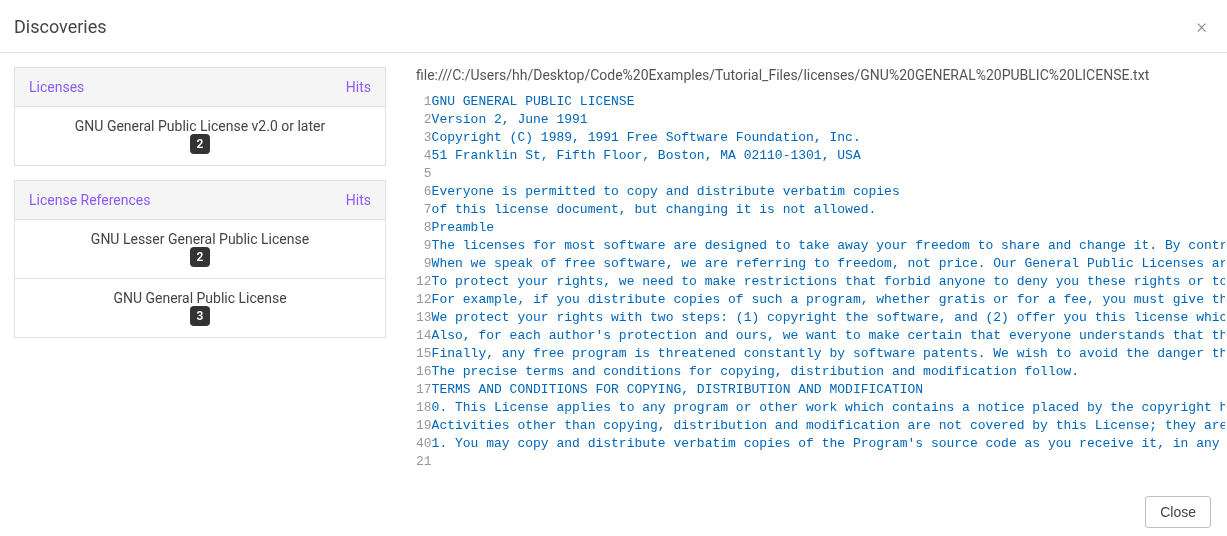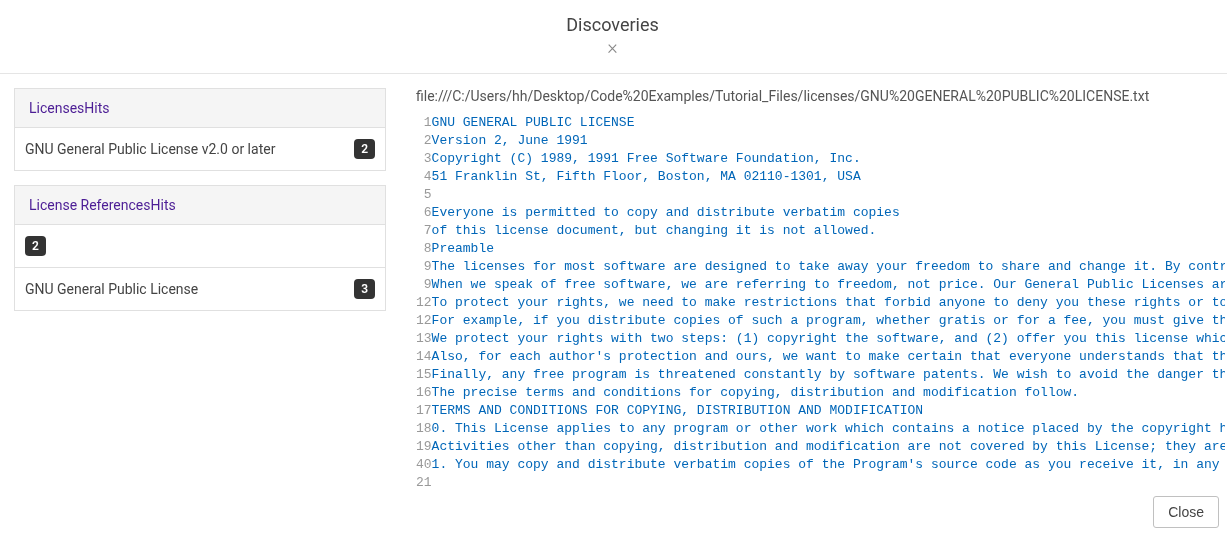--- a/index.html
+++ b/index.html
@@ -11,21 +11,20 @@
       width: 1227px;
       height: 536px;
       overflow: hidden;
     }
     .header {
       display: flex;
       justify-content: space-between;
       align-items: center;
       padding: 14px 16px 14px 14px;
       border-bottom: 1px solid #e5e5e5;
-      flex-direction: column;
     }
     .header h2 {
       font-size: 18px;
       font-weight: 400;
       color: #444;
     }
     .close-x {
       font-size: 20px;
       color: #888;
       cursor: pointer;
@@ -49,39 +48,40 @@
     }
     .summary {
       font-size: 14px;
       color: #333;
       line-height: 1.5;
       padding-right: 4px;
       margin-bottom: 16px;
     }
     .section-header {
       display: flex;
-      justify-content: flex-start;
+      justify-content: space-between;
       align-items: center;
       padding: 11px 14px;
       background: #f5f5f5;
       border: 1px solid #e0e0e0;
       font-size: 14px;
-      color: #4c1d95;
+      color: #8b5cf6;
     }
     .section-row {
       display: flex;
       justify-content: space-between;
       align-items: center;
-      padding: 11px 10px;
+      padding: 11px 28px;
       border: 1px solid #e0e0e0;
       border-top: none;
       font-size: 14px;
       color: #444;
       background: #fff;
       cursor: pointer;
+      flex-direction: column;
     }
     .section-group {
       margin-bottom: 14px;
     }
     .badge {
       display: inline-block;
       background: #333;
       color: #fff;
       font-size: 12px;
       font-weight: 600;
@@ -136,21 +136,21 @@
       user-select: none;
       width: 34px;
     }
     .code-line {
       color: #0066b8;
       padding-right: 20px;
     }
     .footer {
       position: absolute;
       bottom: 8px;
-      right: 8px;
+      right: 16px;
     }
     .close-btn {
       padding: 7px 14px;
       font-size: 14px;
       color: #444;
       background: #fff;
       border: 1px solid #c0c0c0;
       border-radius: 3px;
       cursor: pointer;
     }
@@ -190,20 +190,21 @@
           <span class="badge">2</span>
         </div>
       </div>
 
       <div class="section-group">
         <div class="section-header">
           <span>License References</span>
           <span>Hits</span>
         </div>
         <div class="section-row">
+          <span>GNU Lesser General Public License</span>
           <span class="badge">2</span>
         </div>
         <div class="section-row">
           <span>GNU General Public License</span>
           <span class="badge">3</span>
         </div>
       </div>
     </div>
   </div>
 

